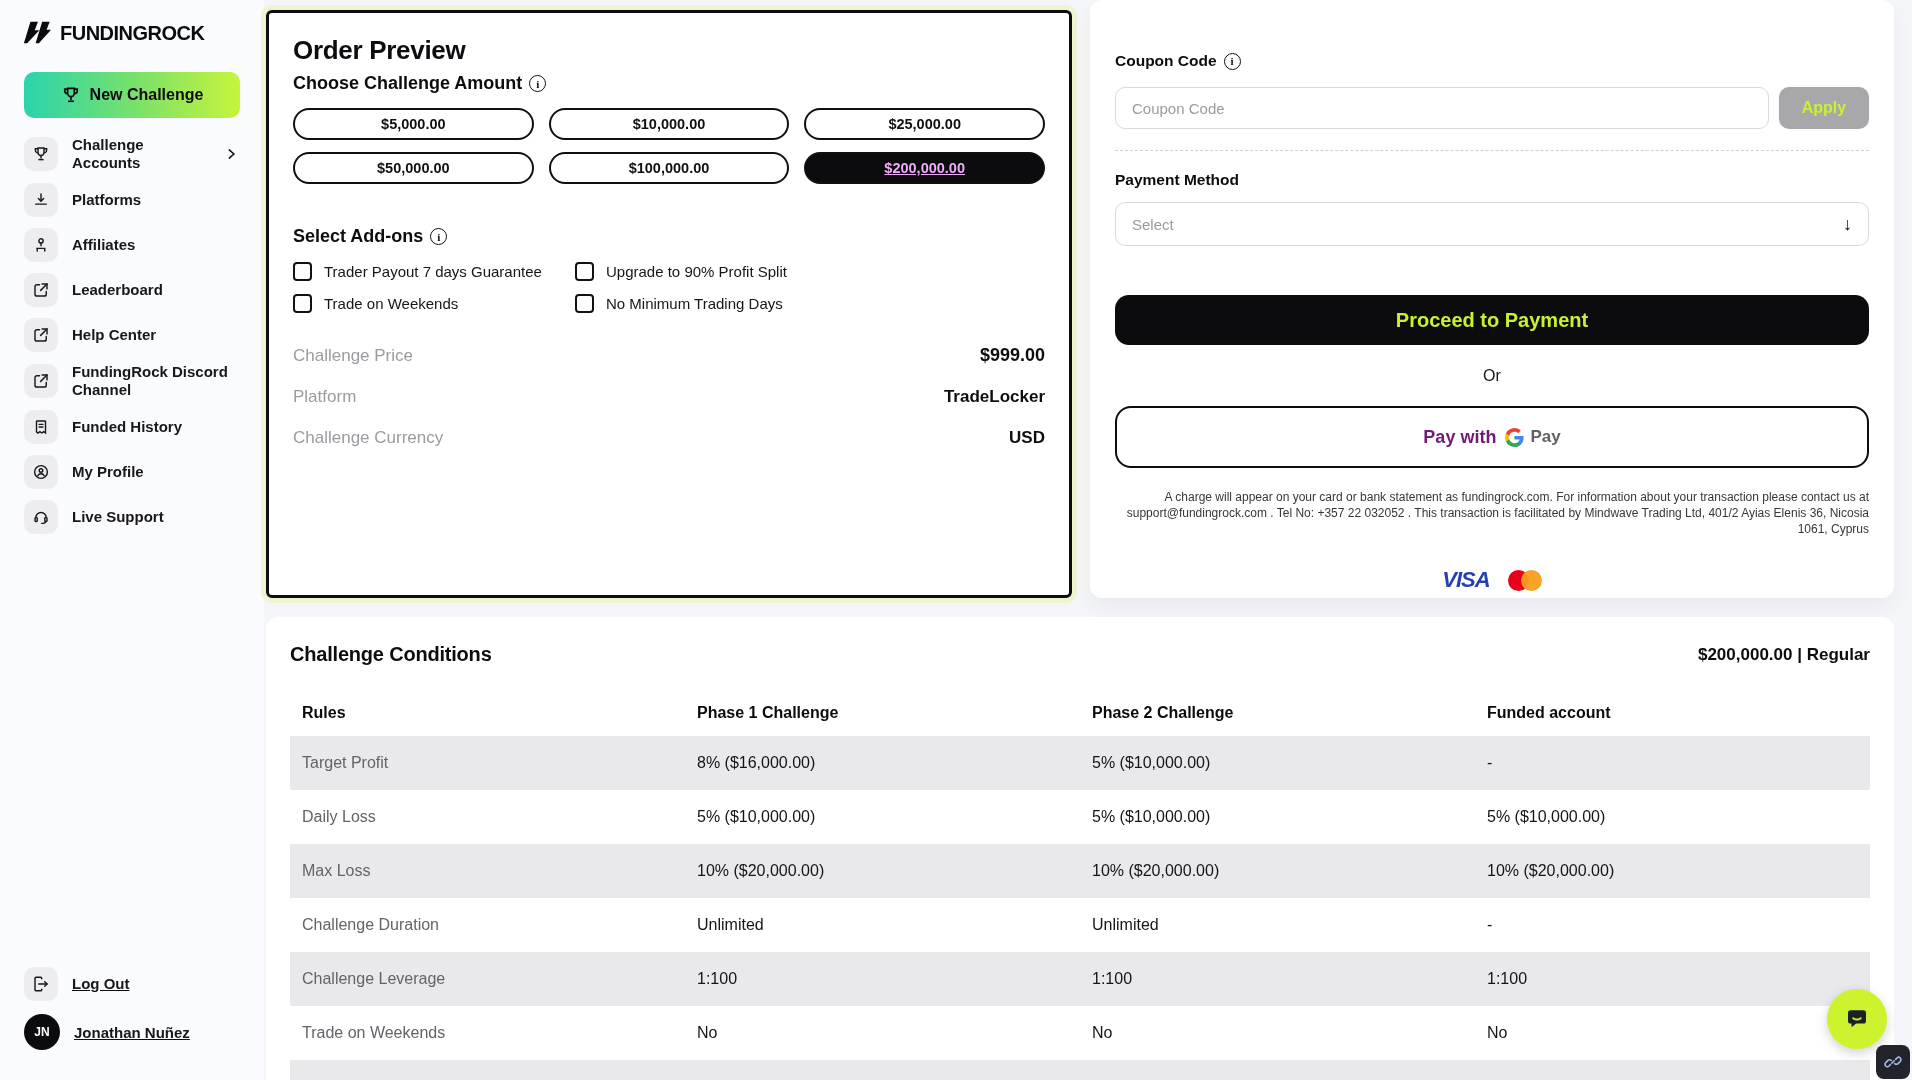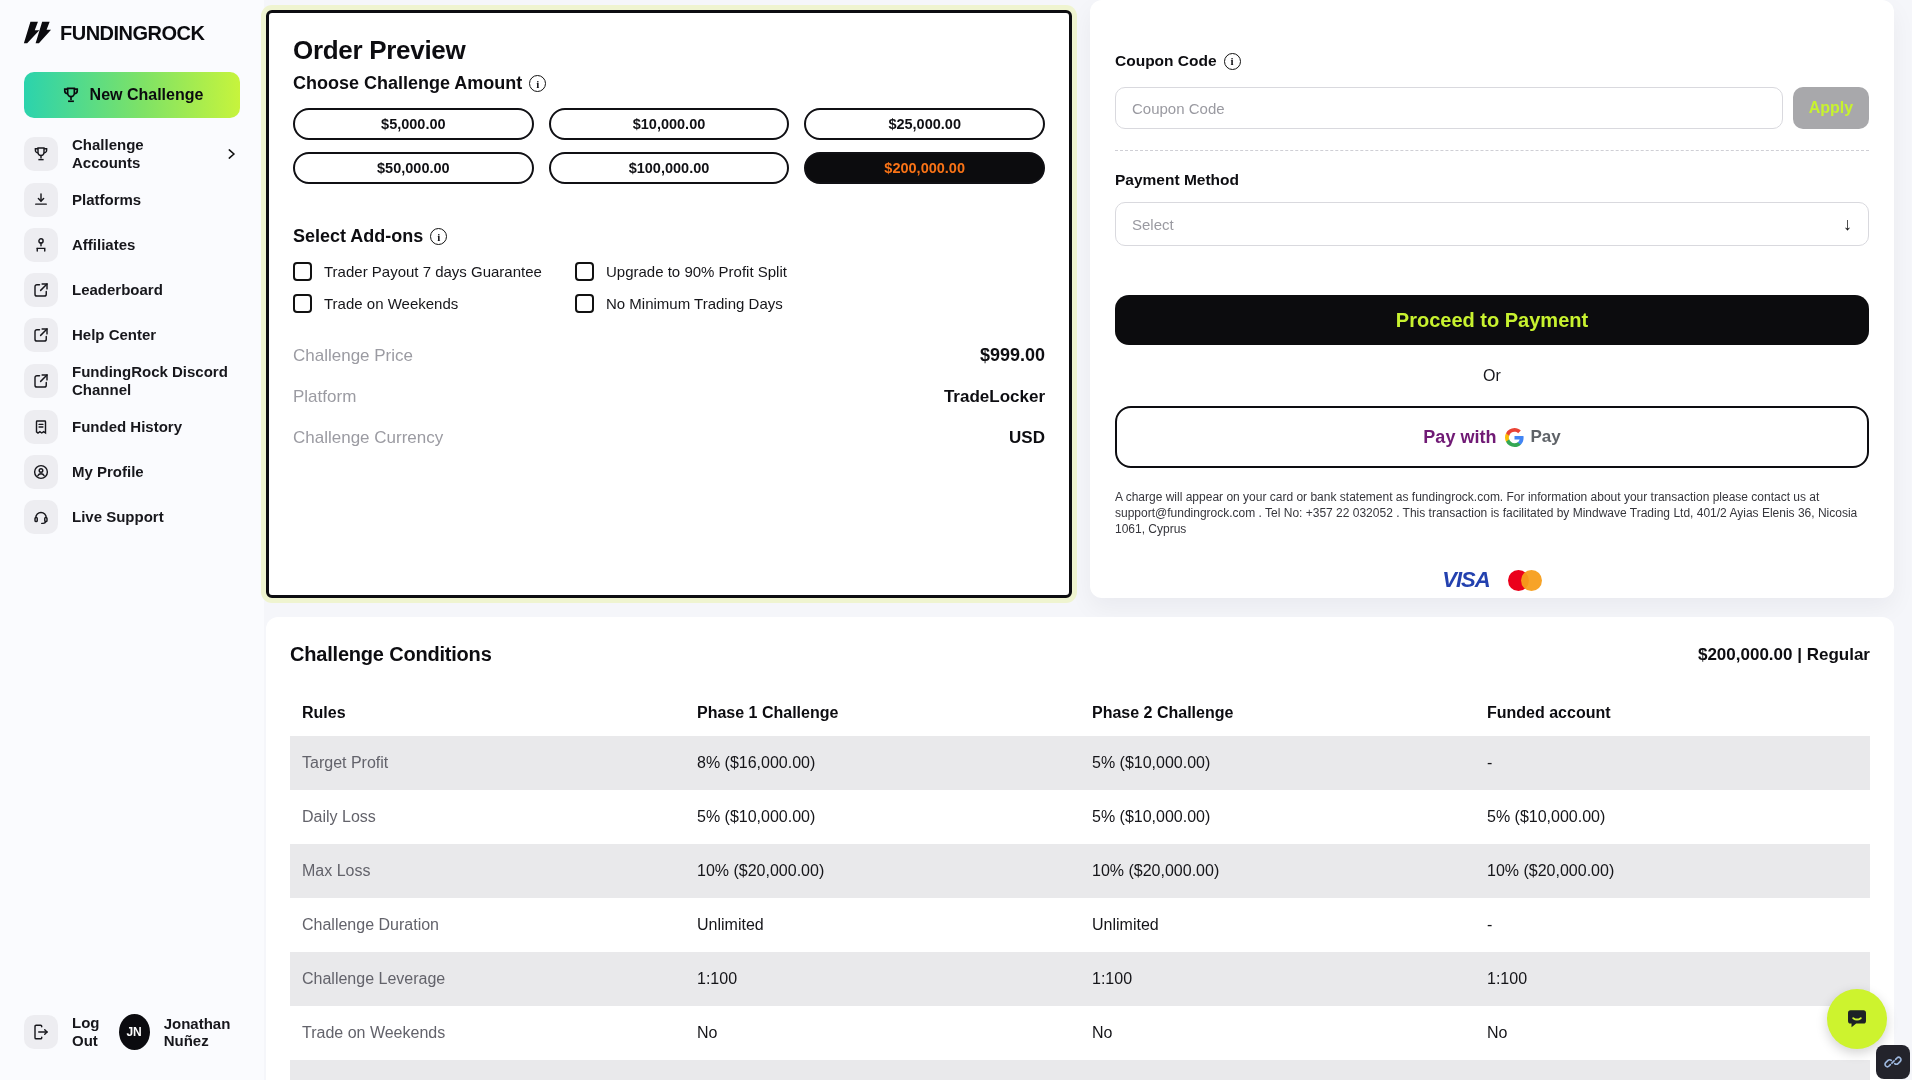--- a/index.html
+++ b/index.html
@@ -16,75 +16,75 @@
     border:none; border-radius:10px; cursor:pointer;
     background:linear-gradient(90deg,#2bd3ad 0%,#7ee266 55%,#c7f43c 100%);
     display:flex; align-items:center; justify-content:center; gap:9px;
     font-family:inherit; font-size:16px; font-weight:800; color:#0b0b0f; }
   .menu { position:absolute; left:24px; top:136px; right:14px; display:flex; flex-direction:column; gap:11px; }
   .menu-item { display:flex; align-items:center; gap:14px; min-height:34px; cursor:pointer; position:relative; }
   .icon-sq { width:34px; height:34px; border-radius:10px; background:#ededf1; flex:0 0 34px;
     display:flex; align-items:center; justify-content:center; }
   .menu-label { font-size:15px; font-weight:700; color:#17171c; line-height:1.2; max-width:160px; }
   .menu-chev { margin-left:auto; margin-right:12px; display:flex; }
-  .sidebar-bottom { position:absolute; left:24px; bottom:30px; display:flex; flex-direction:row; gap:2px; }
+  .sidebar-bottom { position:absolute; left:24px; bottom:30px; display:flex; flex-direction:column; gap:13px;text-decoration:underline; }
   .user-row { display:flex; align-items:center; gap:14px; cursor:pointer; }
   .avatar { width:36px; height:36px; border-radius:50%; background:#0b0b0f; color:#fff;
     display:flex; align-items:center; justify-content:center; font-size:12px; font-weight:800; }
   .user-name { font-size:15px; font-weight:700; color:#17171c; }
 
   
   .order-panel { position:absolute; left:266px; top:10px; width:806px; height:588px;
     background:#fff; border:3px solid #0d0d11; border-radius:6px;
     box-shadow:0 0 0 5px #eff4d0; padding:22px 24px; }
   .op-title { font-size:26px; font-weight:800; letter-spacing:-0.3px; }
   .op-sub { margin-top:7px; font-size:18px; font-weight:800; display:flex; align-items:center; gap:7px; }
   .info-i { width:17px; height:17px; border:1.7px solid #111; border-radius:50%;
     display:inline-flex; align-items:center; justify-content:center;
     font-size:11px; font-weight:700; font-family:"Liberation Serif",serif; cursor:pointer; }
   .amount-grid { margin-top:14px; display:grid; grid-template-columns:repeat(3,1fr); gap:12px 15px; }
   .amount-btn { height:32px; border:2px solid #101014; border-radius:20px; background:#fff;
     font-family:inherit; font-size:14.5px; font-weight:700; color:#101014; cursor:pointer; }
-  .amount-btn.selected { background:#0c0c0e; color:#f97316; }
+  .amount-btn.selected { background:#0c0c0e; color:#f0abfc;text-decoration:underline; }
   .addons-title { margin-top:42px; font-size:18px; font-weight:800; display:flex; align-items:center; gap:7px; }
   .addons-grid { margin-top:15px; display:grid; grid-template-columns:266px auto; gap:13px 16px; }
   .addon { display:flex; align-items:center; gap:12px; cursor:pointer; }
   .checkbox { width:19px; height:19px; border:2.4px solid #111; border-radius:4px; background:#fff; flex:0 0 19px; cursor:pointer; }
   .addon-label { font-size:15px; font-weight:500; color:#16161a; }
   .summary { margin-top:32px; display:flex; flex-direction:column; gap:21px; }
   .sum-row { display:flex; align-items:center; justify-content:space-between; }
   .sum-label { font-size:17px; font-weight:500; color:#9b9ba2; }
   .sum-value { font-size:17px; font-weight:800; color:#0d0d11; }
   .sum-value.big { font-size:18px; }
 
   
   .pay-panel { position:absolute; left:1090px; top:0; width:804px; height:598px;
     background:#fff; border-radius:12px; box-shadow:0 10px 24px rgba(20,20,40,.05); padding:0 25px; }
   .pay-label { margin-top:52px; font-size:15.5px; font-weight:600; display:flex; align-items:center; gap:7px; }
   .coupon-row { margin-top:17px; display:flex; gap:10px; }
   .coupon-input { flex:1; height:42px; border:1px solid #d9d9de; border-radius:10px; padding:0 16px;
     font-family:inherit; font-size:15px; color:#222; outline:none; }
   .coupon-input::placeholder { color:#9a9aa1; }
-  .apply-btn { width:76px; height:42px; border:none; border-radius:10px; background:#a8a8ab;
+  .apply-btn { width:90px; height:42px; border:none; border-radius:10px; background:#a8a8ab;
     font-family:inherit; font-size:16px; font-weight:800; color:#c8f22f; cursor:pointer; }
   .dash-div { margin-top:21px; border-top:1.5px dashed #cfcfd5; }
   .pm-label { margin-top:20px; font-size:15.5px; font-weight:600; }
   .pm-select { margin-top:13px; height:44px; border:1px solid #d9d9de; border-radius:10px;
     display:flex; align-items:center; justify-content:space-between; padding:0 16px; cursor:pointer; background:#fff; }
   .pm-placeholder { font-size:15px; color:#9a9aa1; }
   .pm-arrow { font-size:18px; font-weight:700; color:#111; }
   .proceed-btn { margin-top:49px; width:100%; height:50px; border:none; border-radius:14px;
     background:#0c0c0e; font-family:inherit; font-size:20px; font-weight:800; color:#c8f22f; cursor:pointer; }
   .or-line { margin-top:22px; text-align:center; font-size:16px; font-weight:400; color:#17171c; }
   .gpay-btn { margin-top:21px; width:100%; height:62px; border:2px solid #0d0d11; border-radius:16px;
     background:#fff; cursor:pointer; display:flex; align-items:center; justify-content:center; gap:9px;
     font-family:inherit; }
   .gpay-paywith { font-size:18px; font-weight:800; color:#701a75; }
   .gpay-word { font-size:17px; font-weight:600; color:#5f6368; margin-left:-3px; }
-  .disclaimer { margin:22px auto 0; max-width:758px; text-align:left;
+  .disclaimer { margin:22px auto 0; max-width:758px; text-align:right;
     font-size:12px; line-height:1.32; font-weight:500; color:#36363c; }
   .cards-row { margin-top:30px; display:flex; align-items:center; justify-content:center; gap:18px; }
   .visa-logo { font-size:22px; font-weight:900; font-style:italic; color:#2341af; letter-spacing:-1px; }
   .mc-logo { display:flex; }
   .mc-c { width:21px; height:21px; border-radius:50%; }
   .mc-red { background:#eb001b; }
   .mc-org { background:#f79e1b; margin-left:-8px; opacity:.95; }
 
   
   .cond-panel { position:absolute; left:266px; top:617px; width:1628px; height:500px;

